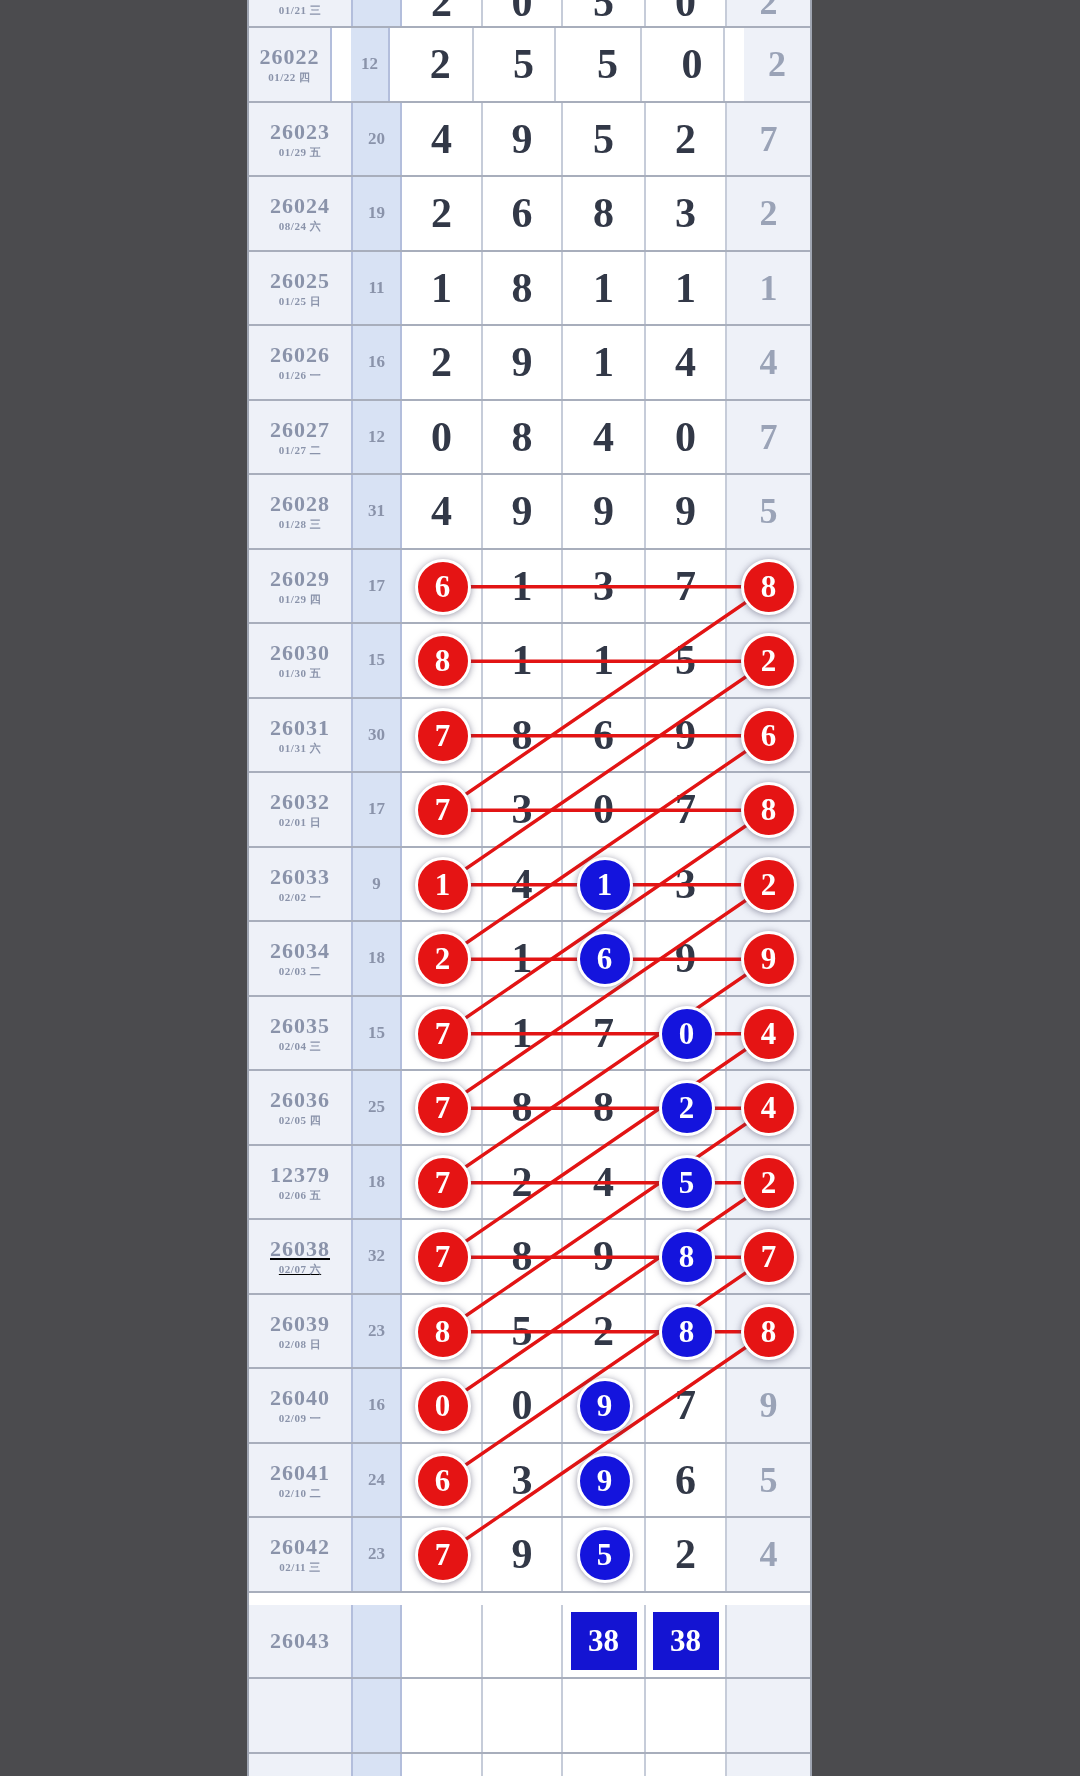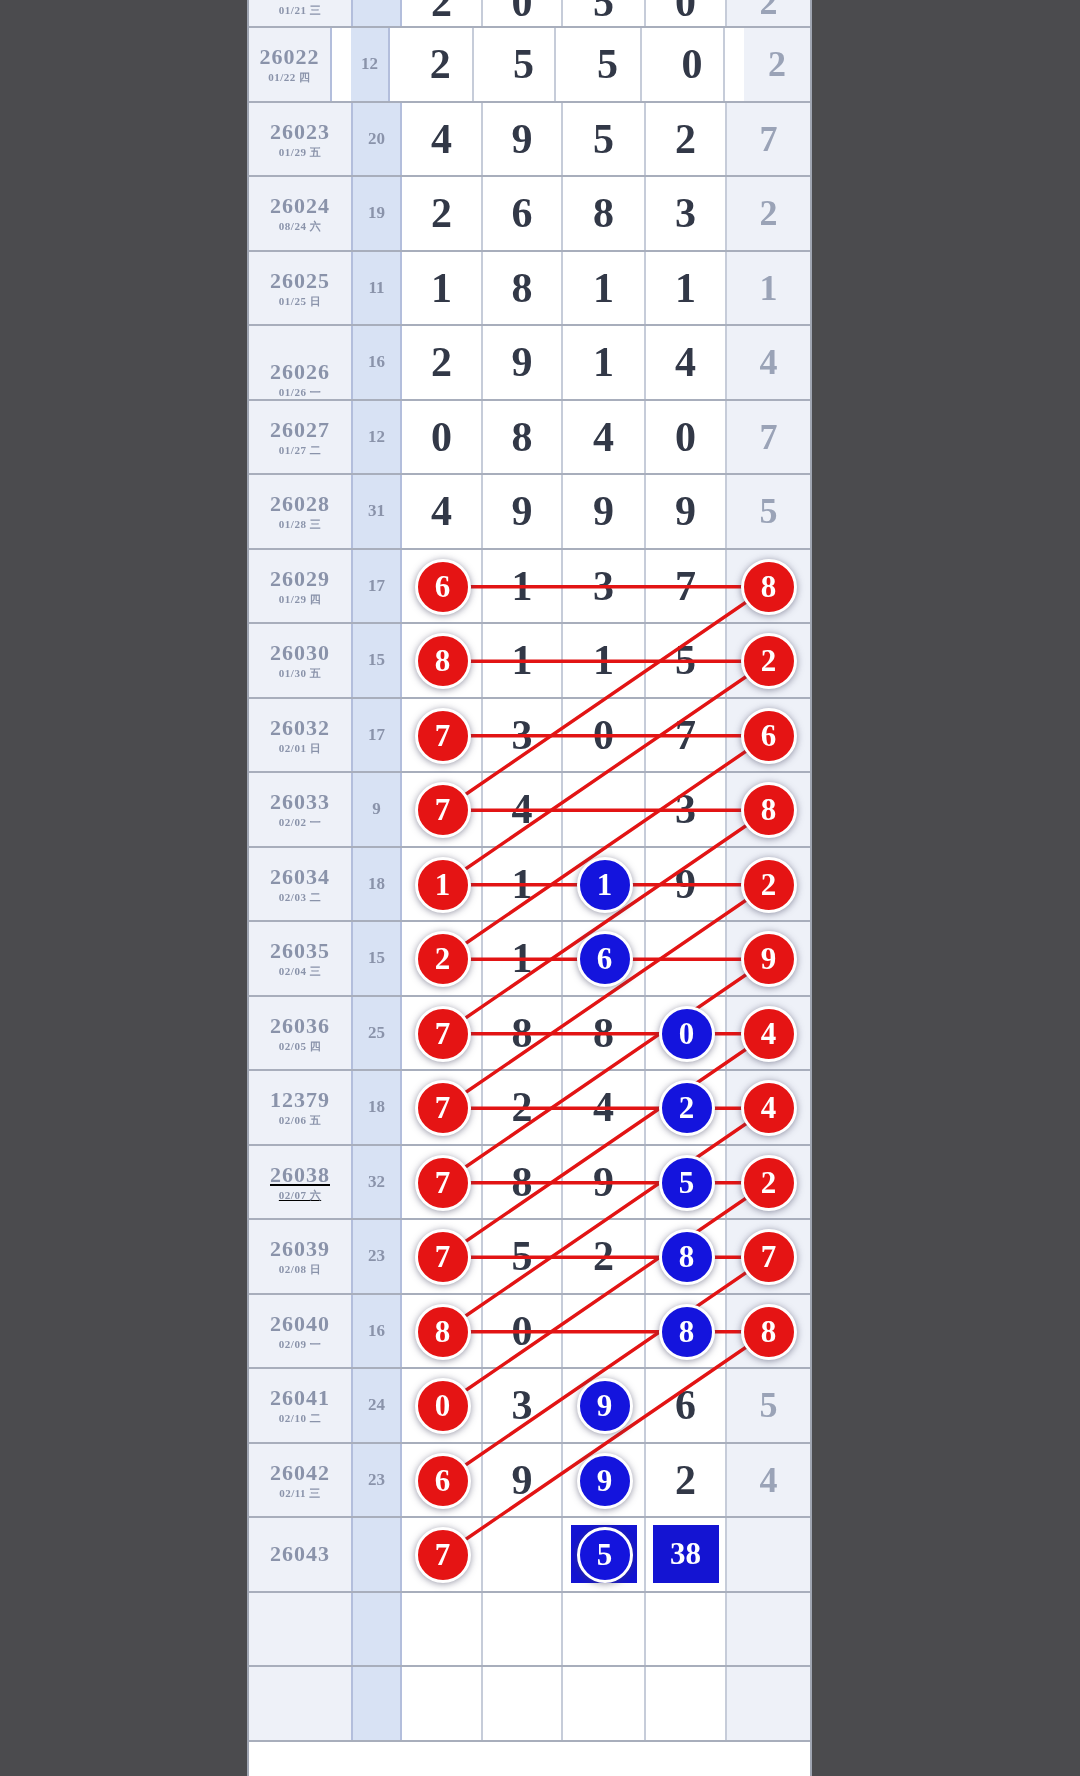--- a/index.html
+++ b/index.html
@@ -164,21 +164,21 @@
           <span class="dtxt">1</span>
         </div>
         <div class="c digit" style="width: 81px;">
           <span class="dtxt">1</span>
         </div>
         <div class="c tail lastcol" style="width: 83px;">
           <span class="dtxt">1</span>
         </div>
       </div>
       <div class="row" style="height: 74.5px;">
-        <div class="c period" style="width: 104px; justify-content: flex-end;">
+        <div class="c period" style="width: 104px;">
           <div class="pnum">26026</div>
           <div class="pdate">01/26 一</div>
         </div>
         <div class="c value" style="width: 49px;">
           <span class="vtxt">16</span>
         </div>
         <div class="c digit" style="width: 81px;">
           <span class="dtxt">2</span>
         </div>
         <div class="c digit" style="width: 80px;">
@@ -272,20 +272,40 @@
         </div>
         <div class="c digit" style="width: 81px;"></div>
         <div class="c digit" style="width: 80px;">
           <span class="dtxt">1</span>
         </div>
         <div class="c digit" style="width: 83px;">
           <span class="dtxt">1</span>
         </div>
         <div class="c digit" style="width: 81px;">
           <span class="dtxt">5</span>
+        </div>
+        <div class="c tail lastcol" style="width: 83px;"></div>
+      </div>
+      <div class="row" style="height: 74.5px;">
+        <div class="c period" style="width: 104px;">
+          <div class="pnum">26031</div>
+          <div class="pdate">01/31 六</div>
+        </div>
+        <div class="c value" style="width: 49px;">
+          <span class="vtxt">30</span>
+        </div>
+        <div class="c digit" style="width: 81px;"></div>
+        <div class="c digit" style="width: 80px;">
+          <span class="dtxt">8</span>
+        </div>
+        <div class="c digit" style="width: 83px;">
+          <span class="dtxt">6</span>
+        </div>
+        <div class="c digit" style="width: 81px;">
+          <span class="dtxt">9</span>
         </div>
         <div class="c tail lastcol" style="width: 83px;"></div>
       </div>
       <div class="row" style="height: 74.5px;">
         <div class="c period" style="width: 104px;">
           <div class="pnum">26032</div>
           <div class="pdate">02/01 日</div>
         </div>
         <div class="c value" style="width: 49px;">
           <span class="vtxt">17</span>
@@ -481,21 +501,21 @@
           <span class="dtxt">9</span>
         </div>
         <div class="c digit" style="width: 83px;"></div>
         <div class="c digit" style="width: 81px;">
           <span class="dtxt">2</span>
         </div>
         <div class="c tail lastcol" style="width: 83px;">
           <span class="dtxt">4</span>
         </div>
       </div>
-      <div class="row" style="height: 74.5px;">
+      <div class="row" style="height: 74.5px; margin-top: 12px;">
         <div class="c period" style="width: 104px;">
           <div class="pnum">26043</div>
         </div>
         <div class="c value" style="width: 49px;"></div>
         <div class="c digit" style="width: 81px;"></div>
         <div class="c digit" style="width: 80px;"></div>
         <div class="c digit" style="width: 83px;">
           <div class="sumbox">38</div>
         </div>
         <div class="c digit" style="width: 81px;">

